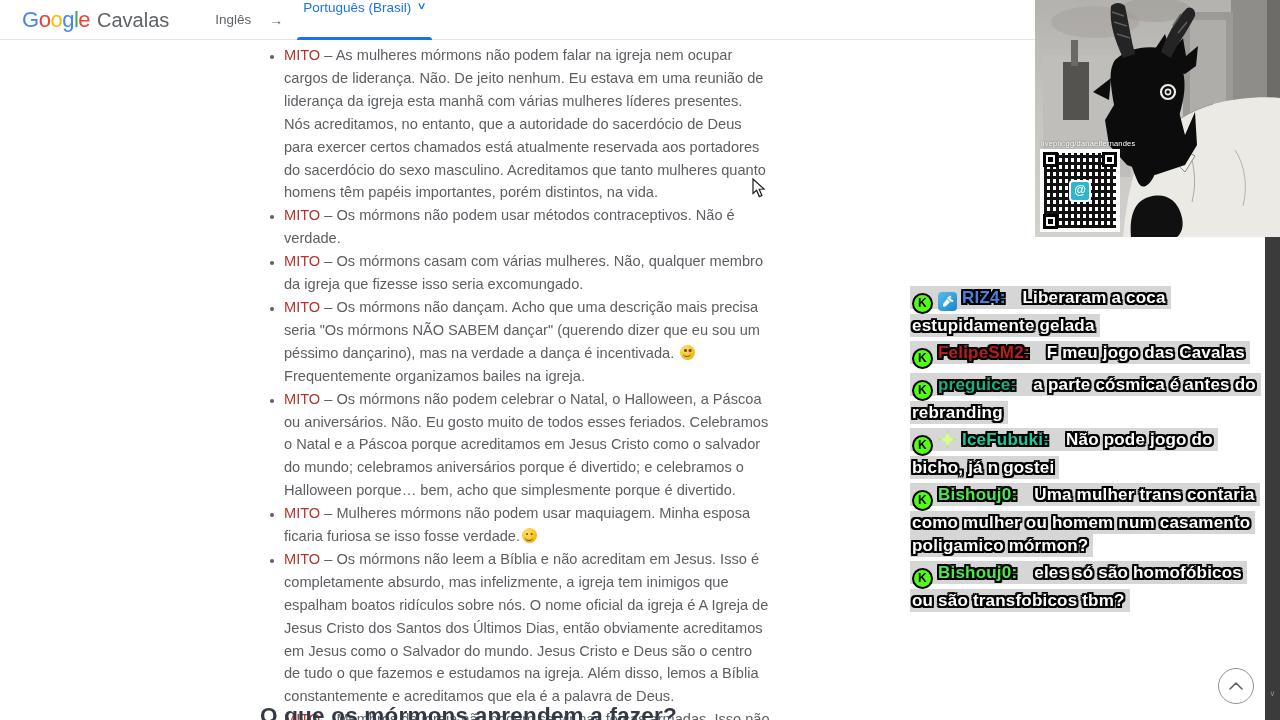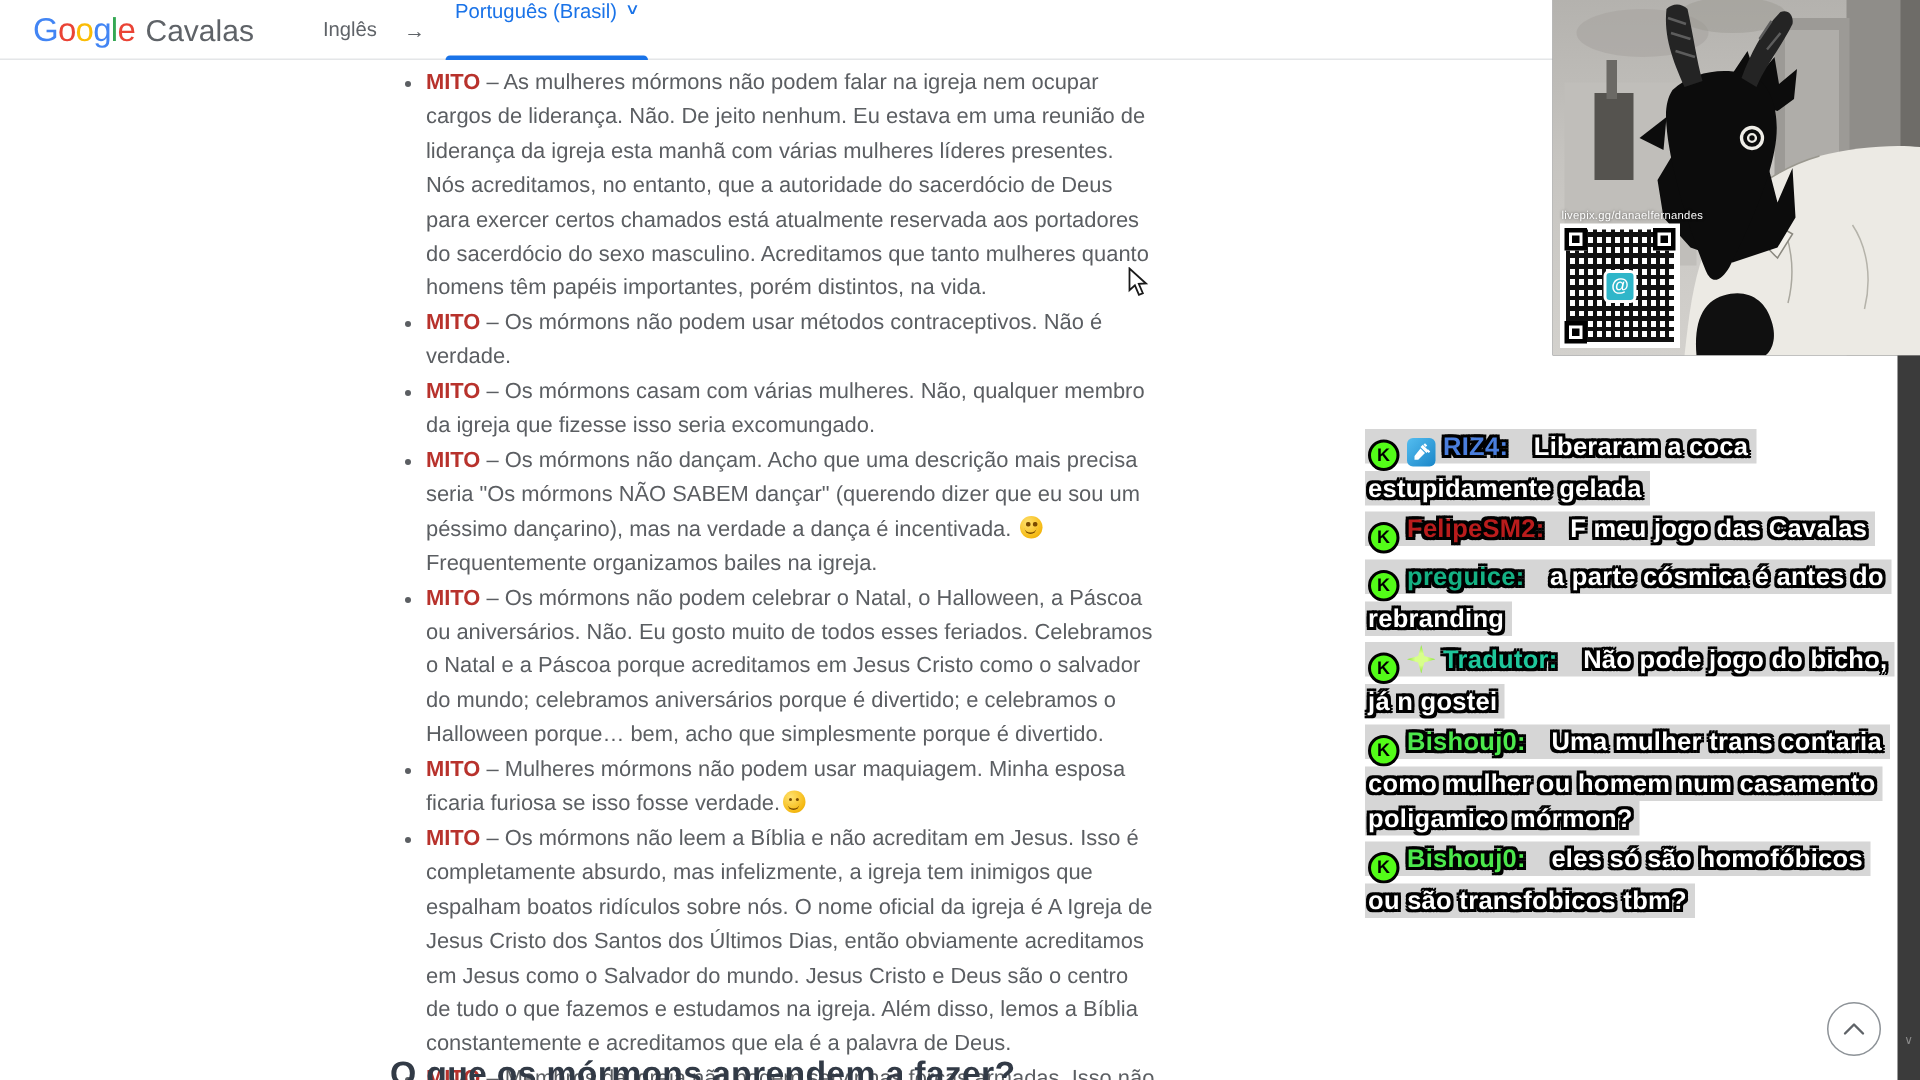--- a/index.html
+++ b/index.html
@@ -27,21 +27,21 @@
     content:"";position:absolute;left:0;right:0;bottom:-1px;height:3px;
     background:#1a73e8;border-radius:3px 3px 0 0;
   }
   
   .doc{position:absolute;left:260px;top:39px;width:512px}
   .doc ul{
     margin:0;padding:5px 0 0 24px;list-style:disc;
     color:#5b5e62;font-size:14.6px;line-height:22.9px;
   }
   .doc li::marker{color:#5b5e62;font-size:12px}
-  .mito{color:#b8322c;font-weight:700}
+  .mito{color:#b8322c;font-weight:400}
   .doc-heading{
     position:absolute;left:260px;top:703px;margin:0;width:600px;
     font-size:22.5px;font-weight:700;color:#323a46;letter-spacing:0.2px;
   }
   
   .emoji{
     display:inline-block;width:15px;height:15px;border-radius:50%;position:relative;
     background:radial-gradient(circle at 35% 30%,#ffe16e,#f5b912 70%,#d99a00);
     vertical-align:-2px;margin:0 2px;
   }
@@ -227,21 +227,21 @@
             <path fill="#fff" d="M16 1l3 3-2 2-3-3zM20 9l3 3-2 2-3-3z"></path>
           </svg></span><span class="uname" style="color: rgb(74, 126, 221);">RIZ4:</span><span class="mtext">Liberaram a coca estupidamente gelada</span></span>
   </div>
   <div class="chat-msg">
     <span class="bubble"><span class="badge kick">K</span><span class="uname" style="color: #b91c1c;">FelipeSM2:</span><span class="mtext">F meu jogo das Cavalas</span></span>
   </div>
   <div class="chat-msg">
     <span class="bubble"><span class="badge kick">K</span><span class="uname" style="color: rgb(20, 177, 131);">preguice:</span><span class="mtext">a parte cósmica é antes do rebranding</span></span>
   </div>
   <div class="chat-msg">
-    <span class="bubble"><span class="badge kick">K</span><span class="badge sparkle"></span><span class="uname" style="color: rgb(30, 199, 156);">Tradutor:</span><span class="mtext">Não pode jogo do bicho, já n gostei</span></span>
+    <span class="bubble"><span class="badge kick">K</span><span class="badge sparkle"></span><span class="uname" style="color: rgb(30, 199, 156);">IceFubuki:</span><span class="mtext">Não pode jogo do bicho, já n gostei</span></span>
   </div>
   <div class="chat-msg">
     <span class="bubble"><span class="badge kick">K</span><span class="uname" style="color: rgb(76, 232, 76);">Bishouj0:</span><span class="mtext">Uma mulher trans contaria como mulher ou homem num casamento poligamico mórmon?</span></span>
   </div>
   <div class="chat-msg">
     <span class="bubble"><span class="badge kick">K</span><span class="uname" style="color: rgb(76, 232, 76);">Bishouj0:</span><span class="mtext">eles só são homofóbicos ou são transfobicos tbm?</span></span>
   </div>
 </div>
 
 <button class="scroll-top">

